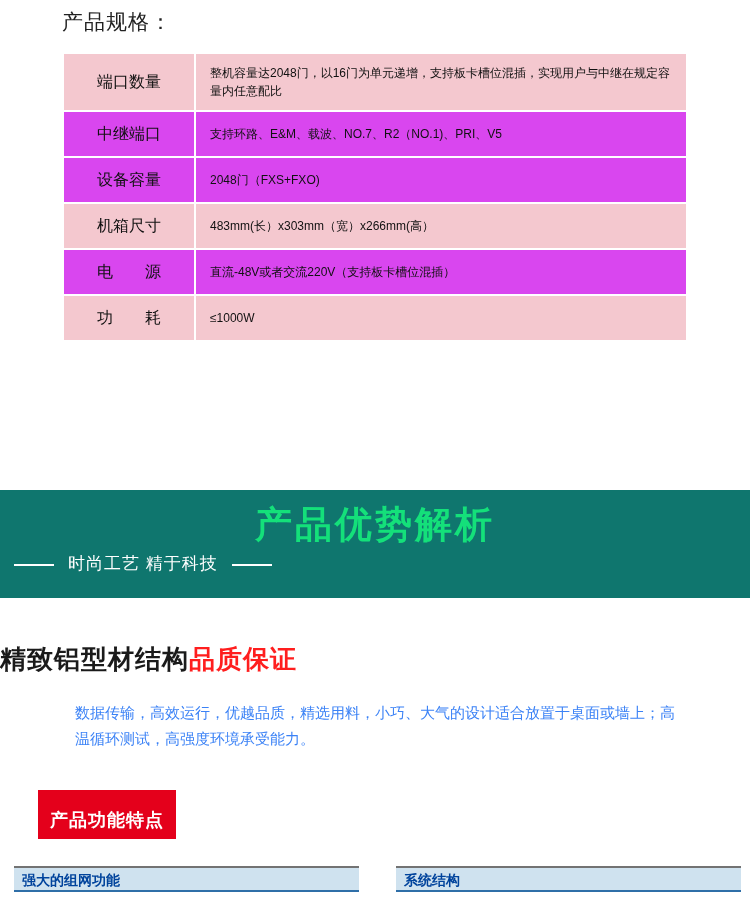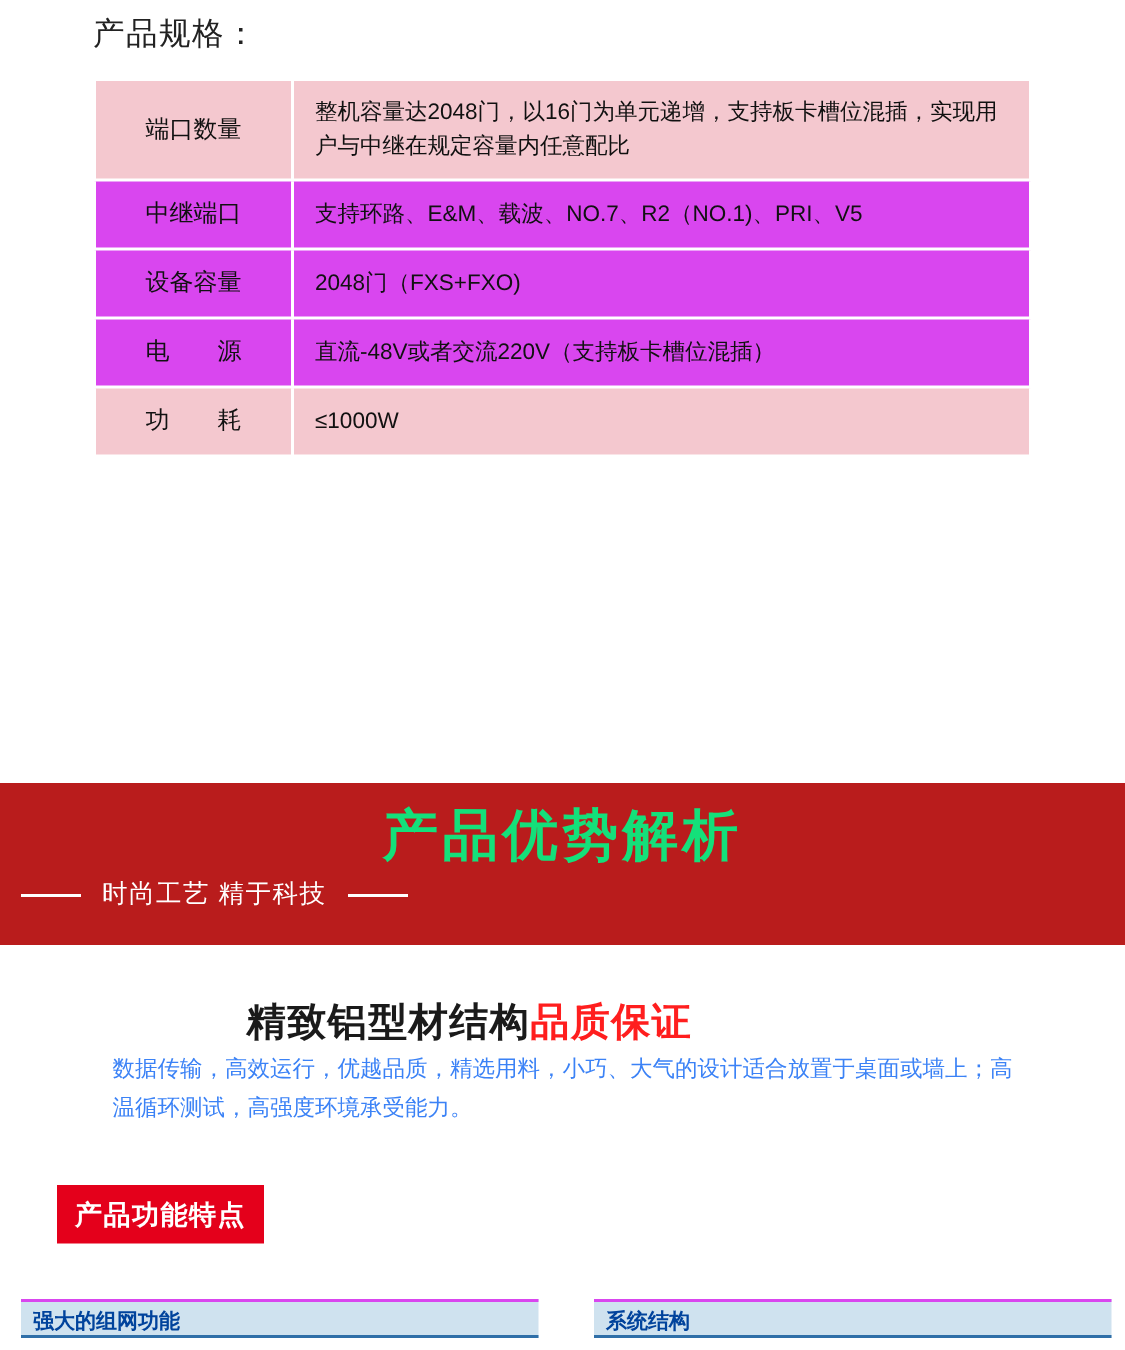--- a/index.html
+++ b/index.html
@@ -39,21 +39,21 @@
   }
   .spec-table tr {
     background: #f4c8cf;
   }
   .spec-table tr.alt {
     background: #d946ef;
   }
   .spec-table td {
     border: 2px solid #ffffff;
     padding: 10px 6px;
-    font-size: 15px;
+    font-size: 12px;
     vertical-align: middle;
     line-height: 1.5;
   }
   .spec-table td.label {
     width: 118px;
     text-align: center;
     font-size: 16px;
     color: #111;
     white-space: nowrap;
   }
@@ -62,23 +62,22 @@
     color: #111;
   }
 
   
   .banner {
     position: absolute;
     left: 0;
     top: 490px;
     width: 750px;
     height: 108px;
-    background: #b91c1c;
+    background: #0f766e;
     overflow: hidden;
-    margin-top: 32px;
   }
   .banner-title {
     position: absolute;
     width: 100%;
     top: 10px;
     text-align: center;
     font-size: 37px;
     font-weight: bold;
     color: #14e07a;
     letter-spacing: 3px;
@@ -99,25 +98,24 @@
     background: #ffffff;
     vertical-align: middle;
     margin: 0 14px;
   }
 
   
   .mid-heading {
     position: absolute;
     width: 100%;
     top: 642px;
-    text-align: center;
+    text-align: left;
     font-size: 26px;
     font-weight: bold;
     letter-spacing: 1px;
-    margin-top: 22px;
   }
   .mid-heading .black {
     color: #1a1a1a;
   }
   .mid-heading .red {
     color: #ff1e1e;
   }
   .mid-desc {
     position: absolute;
     left: 75px;
@@ -131,31 +129,31 @@
 
   
   .red-tag {
     position: absolute;
     left: 38px;
     top: 790px;
     background: #e4001b;
     color: #ffffff;
     font-size: 18px;
     font-weight: bold;
-    padding: 8px 12px 7px 12px;
+    padding: 18px 12px 7px 12px;
     letter-spacing: 1px;
   }
 
   
   .blue-bar {
     position: absolute;
     top: 866px;
     height: 26px;
     background: #cfe2ef;
-    border-top: 2px solid #d946ef;
+    border-top: 2px solid #737373;
     border-bottom: 2px solid #2f6fa8;
     color: #00439c;
     font-size: 14px;
     font-weight: bold;
     padding: 4px 0 0 8px;
     box-sizing: border-box;
   }
   .blue-bar.left {
     left: 14px;
     width: 345px;
@@ -178,20 +176,24 @@
         <td class="label">端口数量</td>
         <td class="value">整机容量达2048门，以16门为单元递增，支持板卡槽位混插，实现用户与中继在规定容量内任意配比</td>
       </tr>
       <tr class="alt">
         <td class="label">中继端口</td>
         <td class="value">支持环路、E&amp;M、载波、NO.7、R2（NO.1)、PRI、V5</td>
       </tr>
       <tr class="alt">
         <td class="label">设备容量</td>
         <td class="value">2048门（FXS+FXO)</td>
+      </tr>
+      <tr>
+        <td class="label">机箱尺寸</td>
+        <td class="value">483mm(长）x303mm（宽）x266mm(高）</td>
       </tr>
       <tr class="alt">
         <td class="label">电　　源</td>
         <td class="value">直流-48V或者交流220V（支持板卡槽位混插）</td>
       </tr>
       <tr>
         <td class="label">功　　耗</td>
         <td class="value">≤1000W</td>
       </tr>
     </tbody>

